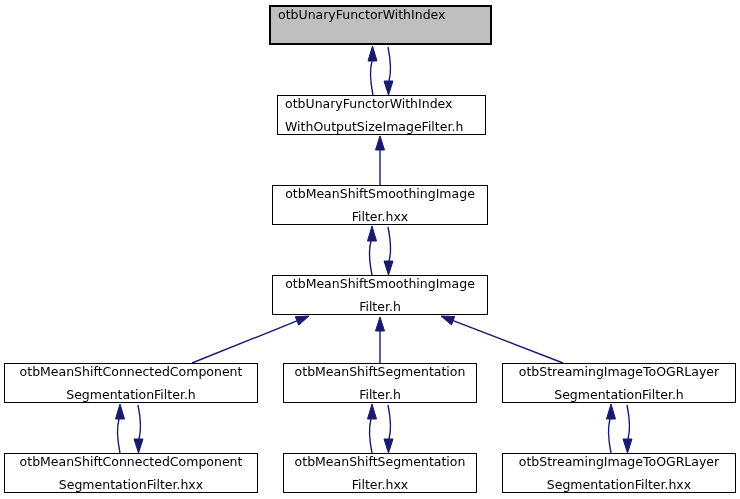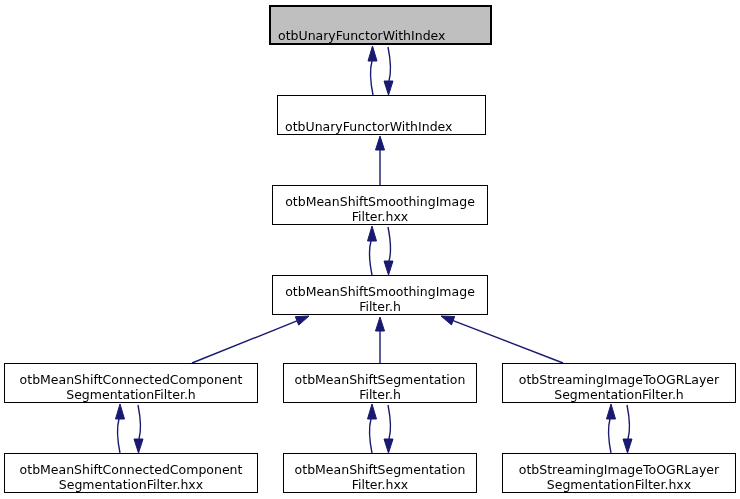--- a/index.html
+++ b/index.html
@@ -26,21 +26,21 @@
     position: absolute;
     box-sizing: border-box;
     height: 40px;
     background: #ffffff;
     border: 1px solid #000000;
     color: #000000;
     font-size: 12.5px;
     line-height: 15px;
     display: flex;
     flex-direction: column;
-    justify-content: flex-end;
+    justify-content: space-between;
     text-align: center;
     white-space: nowrap;
     cursor: pointer;
   }
   .node.highlight {
     background: #bfbfbf;
     border-width: 2px;
     cursor: default;
   }
   .node.align-left {
@@ -130,20 +130,21 @@
       <polygon class="edge-head" points="627.5,453 623,439 632,439"></polygon>
     </g>
   </svg>
 
   <div class="node highlight align-left" style="left:269px; top:5px; width:223px;">
     <div>otbUnaryFunctorWithIndex</div>
   </div>
 
   <div class="node align-left" style="left:277px; top:95px; width:209px;">
     <div>otbUnaryFunctorWithIndex</div>
+    <div>WithOutputSizeImageFilter.h</div>
   </div>
 
   <div class="node" style="left:272px; top:185px; width:216px;">
     <div>otbMeanShiftSmoothingImage</div>
     <div>Filter.hxx</div>
   </div>
 
   <div class="node" style="left:272px; top:275px; width:216px;">
     <div>otbMeanShiftSmoothingImage</div>
     <div>Filter.h</div>

